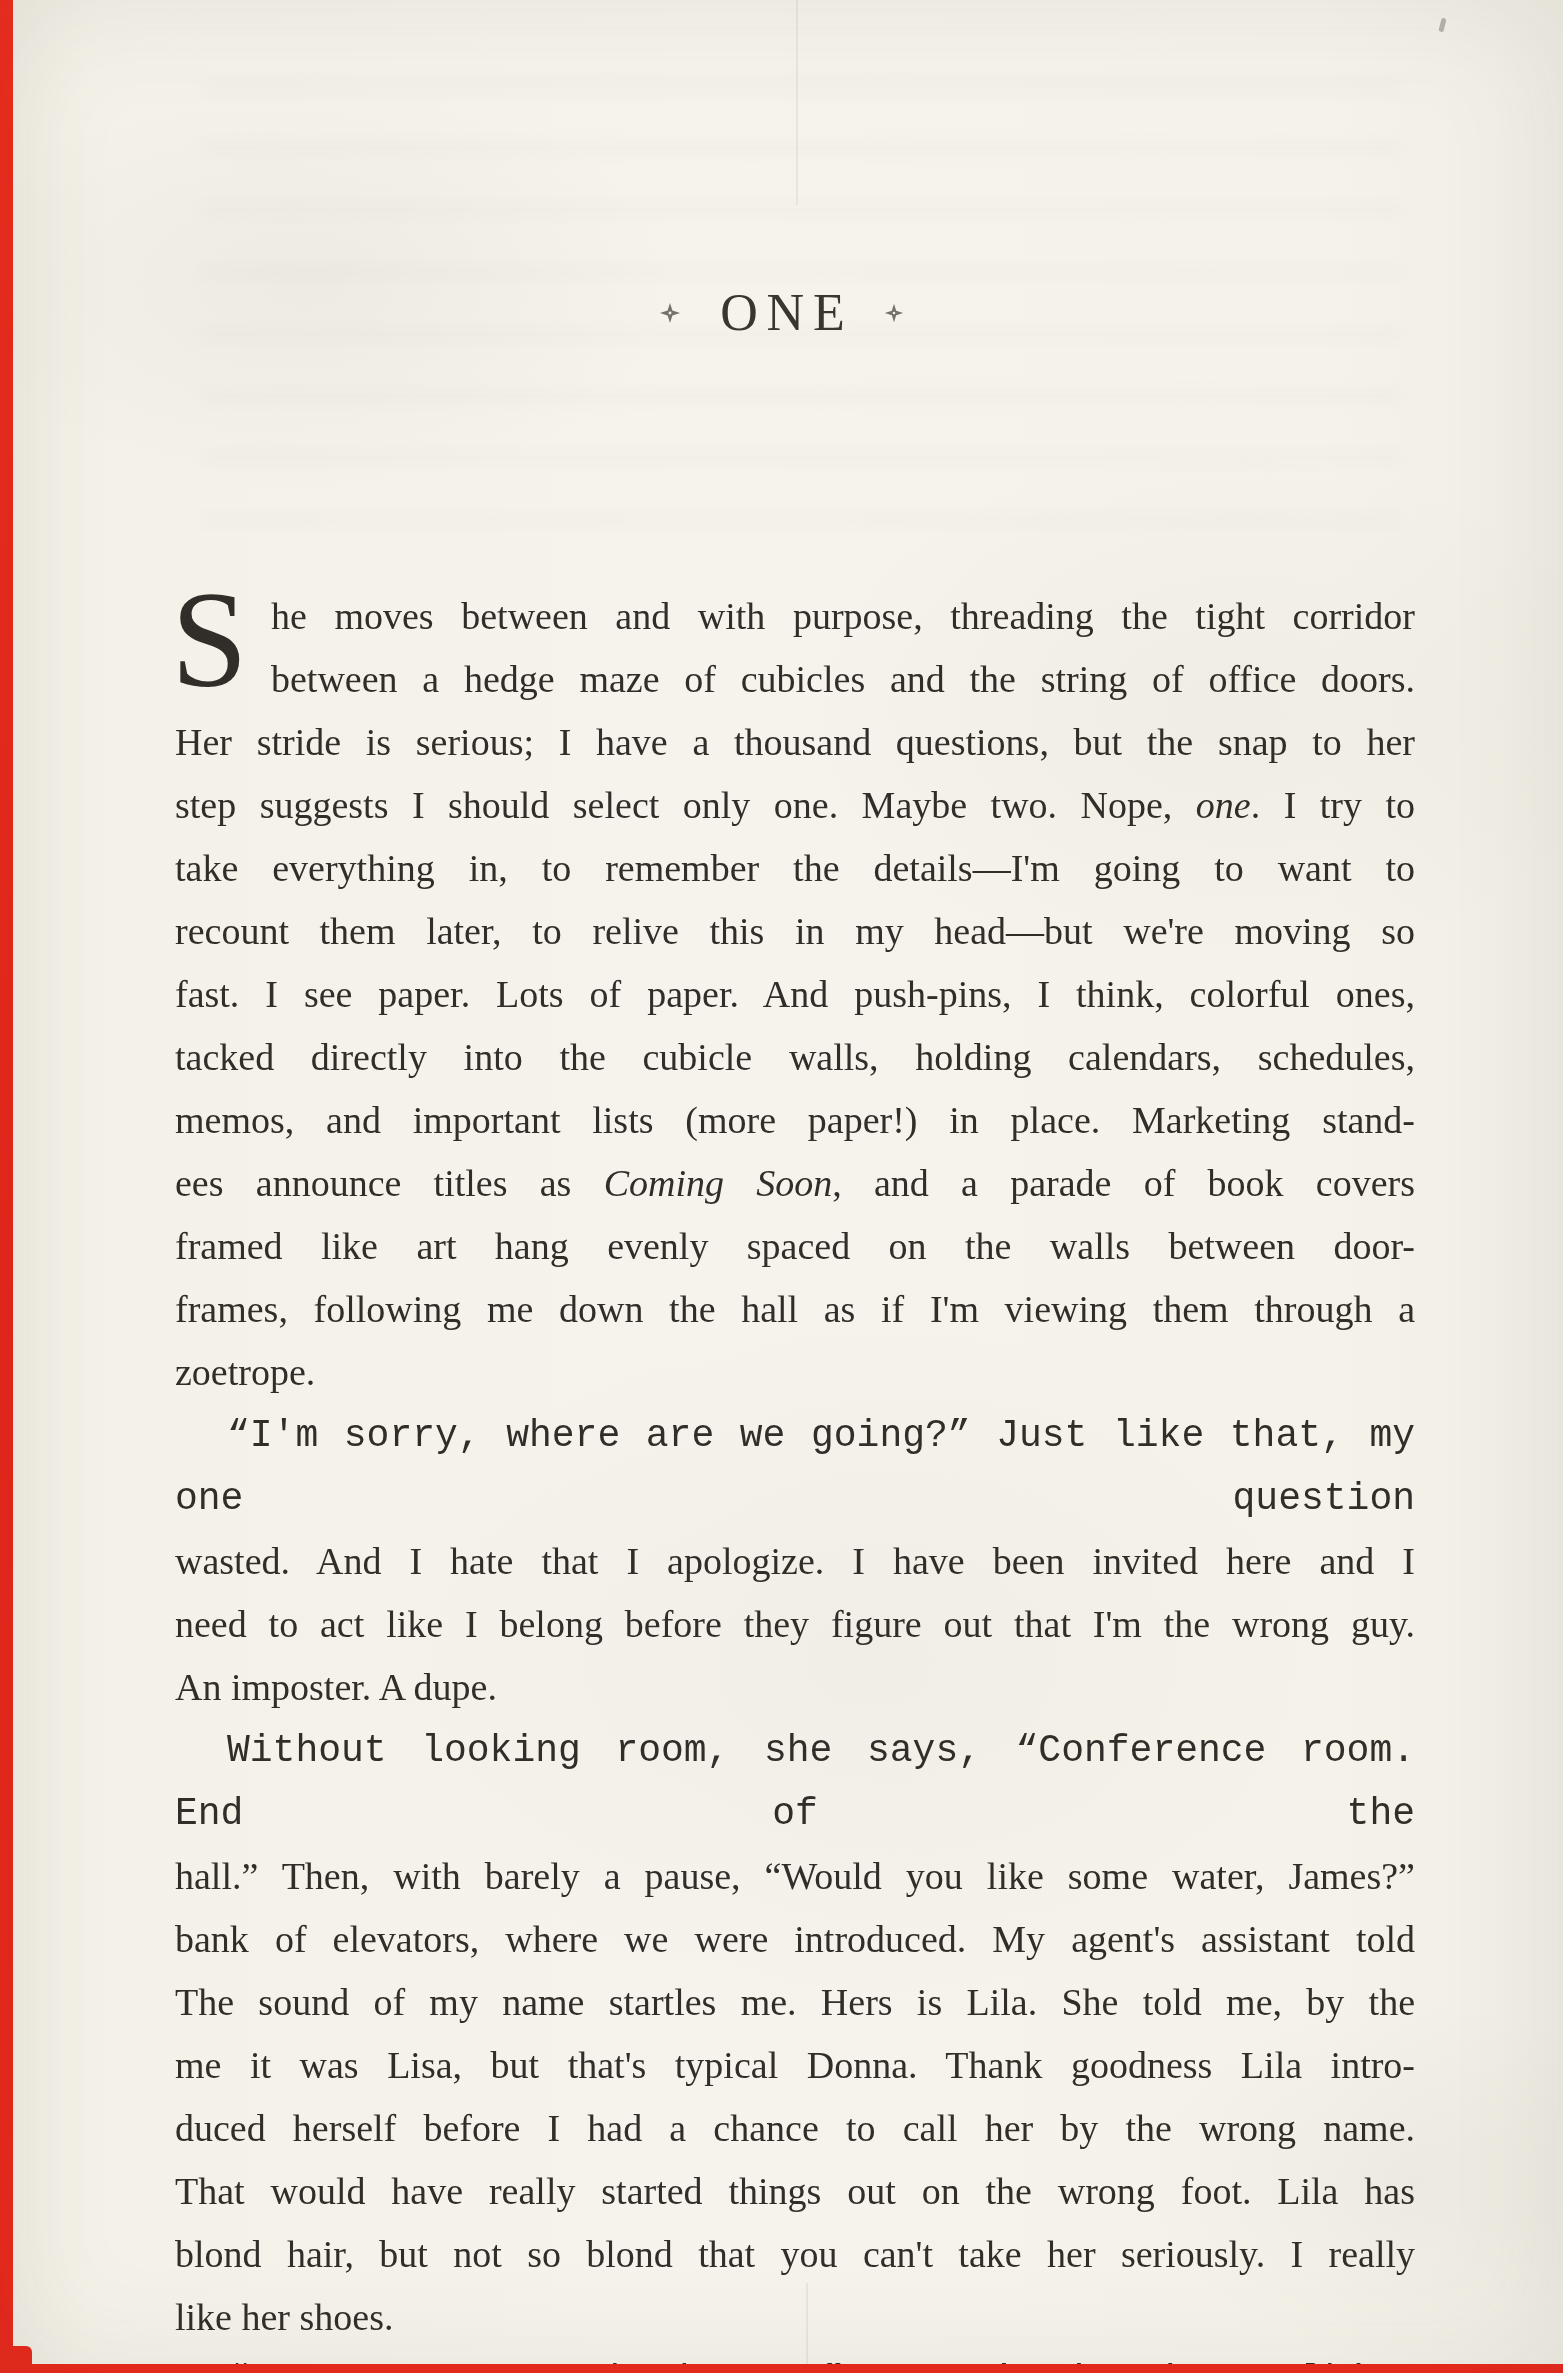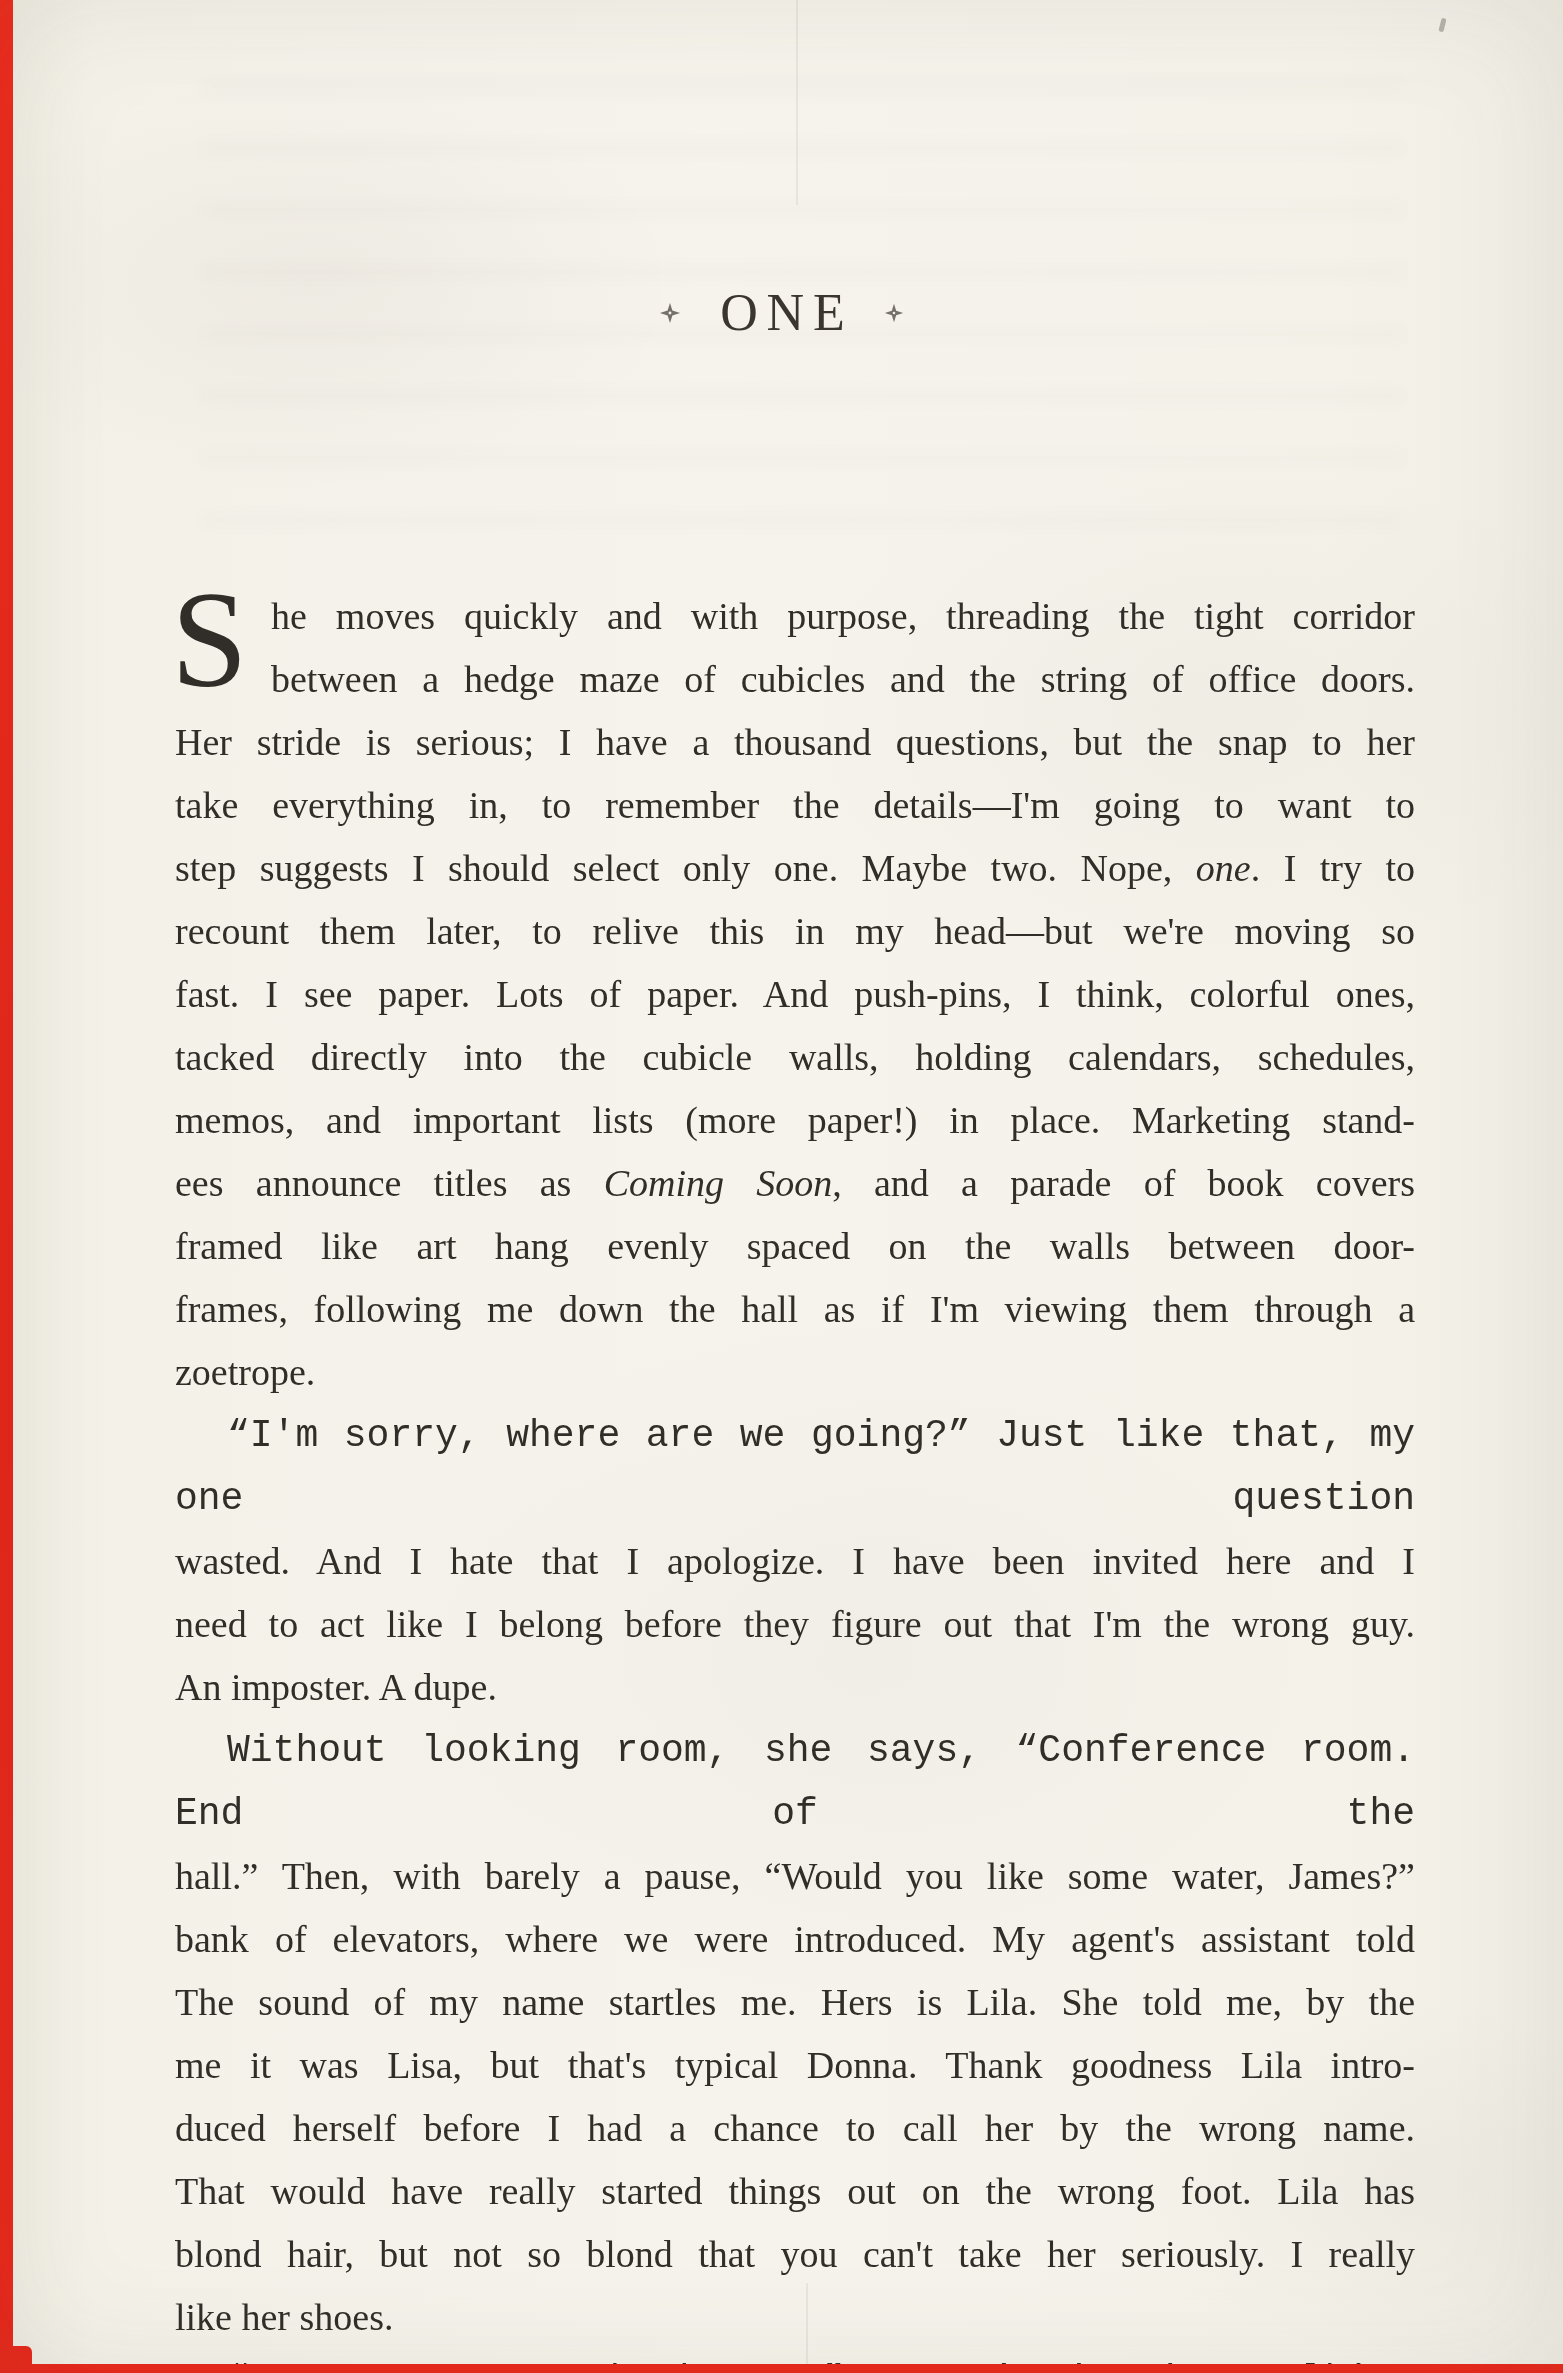--- a/index.html
+++ b/index.html
@@ -162,25 +162,25 @@
         <path d="M12 1 L14.6 9.4 L23 12 L14.6 14.6 L12 23 L9.4 14.6 L1 12 L9.4 9.4 Z" fill="#55504a" opacity="0.8"></path>
         <circle cx="12" cy="12" r="1.6" fill="#f5f2ea"></circle>
       </svg>
     </span>
   </div>
 
   <div class="text-block">
     <div id="paragraphs">
         <div class="paragraph">
           <span class="drop-cap">S</span>
-          <div class="line dropcap-clear"><span>he moves quickly and with purpose, threading the tight corridor</span></div>
+          <div class="line dropcap-clear"><span>he moves between and with purpose, threading the tight corridor</span></div>
           <div class="line dropcap-clear"><span>between a hedge maze of cubicles and the string of office doors.</span></div>
           <div class="line"><span>Her stride is serious; I have a thousand questions, but the snap to her</span></div>
+          <div class="line"><span>step suggests I should select only one. Maybe two. Nope, </span><span class="italic">one</span><span>. I try to</span></div>
           <div class="line"><span>take everything in, to remember the details—I'm going to want to</span></div>
-          <div class="line"><span>step suggests I should select only one. Maybe two. Nope, </span><span class="italic">one</span><span>. I try to</span></div>
           <div class="line"><span>recount them later, to relive this in my head—but we're moving so</span></div>
           <div class="line"><span>fast. I see paper. Lots of paper. And push-pins, I think, colorful ones,</span></div>
           <div class="line"><span>tacked directly into the cubicle walls, holding calendars, schedules,</span></div>
           <div class="line"><span>memos, and important lists (more paper!) in place. Marketing stand-</span></div>
           <div class="line"><span>ees announce titles as </span><span class="italic">Coming Soon</span><span>, and a parade of book covers</span></div>
           <div class="line"><span>framed like art hang evenly spaced on the walls between door-</span></div>
           <div class="line"><span>frames, following me down the hall as if I'm viewing them through a</span></div>
           <div class="line final"><span>zoetrope.</span></div>
         </div>
         <div class="paragraph">

